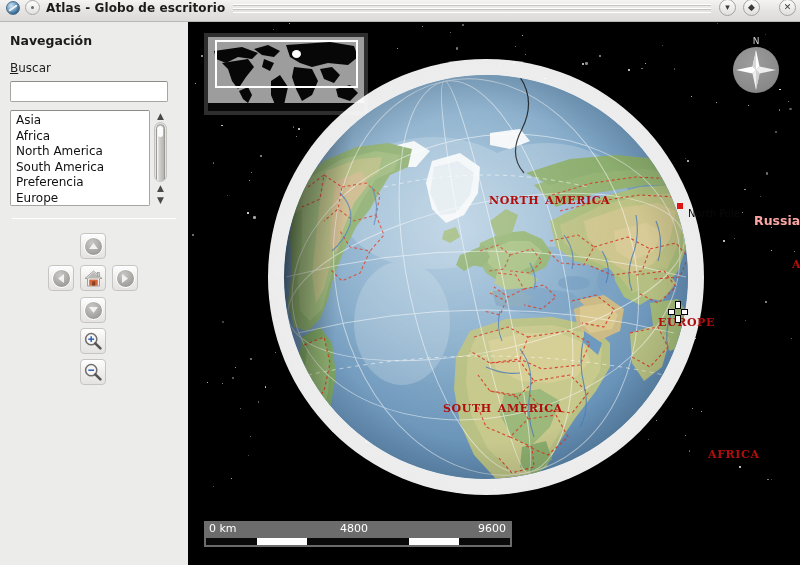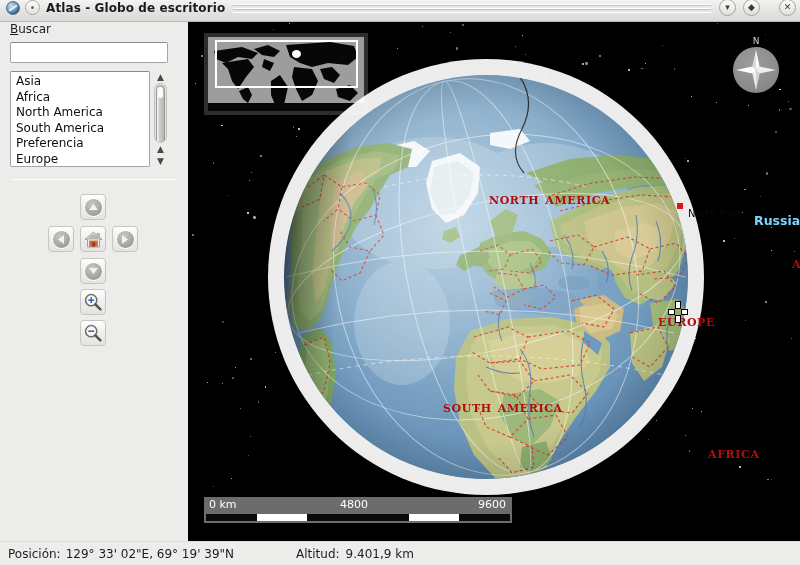--- a/index.html
+++ b/index.html
@@ -311,21 +311,21 @@
     white-space: nowrap;
     font-variant: small-caps;
     text-transform: lowercase;
   }
   .plabel {
     position: absolute;
     color: #0a0a0a; font-size: 10px; white-space: nowrap;
   }
   .rlabel {
     position: absolute;
-    color: #7dd3fc; font-size: 12.5px; font-weight: bold; white-space: nowrap;
+    color: #fca5a5; font-size: 12.5px; font-weight: bold; white-space: nowrap;
   }
   .pole-marker {
     position: absolute;
     width: 6px; height: 6px;
     background: #e01414;
   }
   .crosshair { position: absolute; }
 
   
   .scalebar {
@@ -381,20 +381,21 @@
         <span>✕</span>
       </div>
     </div>
   </div>
 
 
   <div class="body-row">
 
     <div class="sidebar">
       <div class="sb-scroll">
+        <div class="sb-heading">Navegación</div>
 
         <div class="sb-label"><u>B</u>uscar</div>
         <input class="sb-search" type="text" value="" placeholder="" style="">
 
         <div class="sb-listwrap">
           <div class="sb-list">
             <div class="sb-list-item">Asia</div>
             <div class="sb-list-item">Africa</div>
             <div class="sb-list-item">North America</div>
             <div class="sb-list-item">South America</div>
@@ -897,22 +898,14 @@
           <div class="sc-seg" style="background:#0a0a0a"></div>
           <div class="sc-seg" style="background:#0a0a0a"></div>
           <div class="sc-seg" style="background:#ffffff"></div>
           <div class="sc-seg" style="background:#0a0a0a"></div>
         </div>
       </div>
 
     </div>
   </div>
 
-  <div class="statusbar">
-    <span>Posición:</span>
-    <span style="width:5px"></span>
-    <span>129° 33' 02"E,  69° 19' 39"N</span>
-    <span class="st-alt">Altitud:</span>
-    <span style="width:6px"></span>
-    <span>9.401,9 km</span>
-  </div>
 
 </div>
 
 </body></html>

